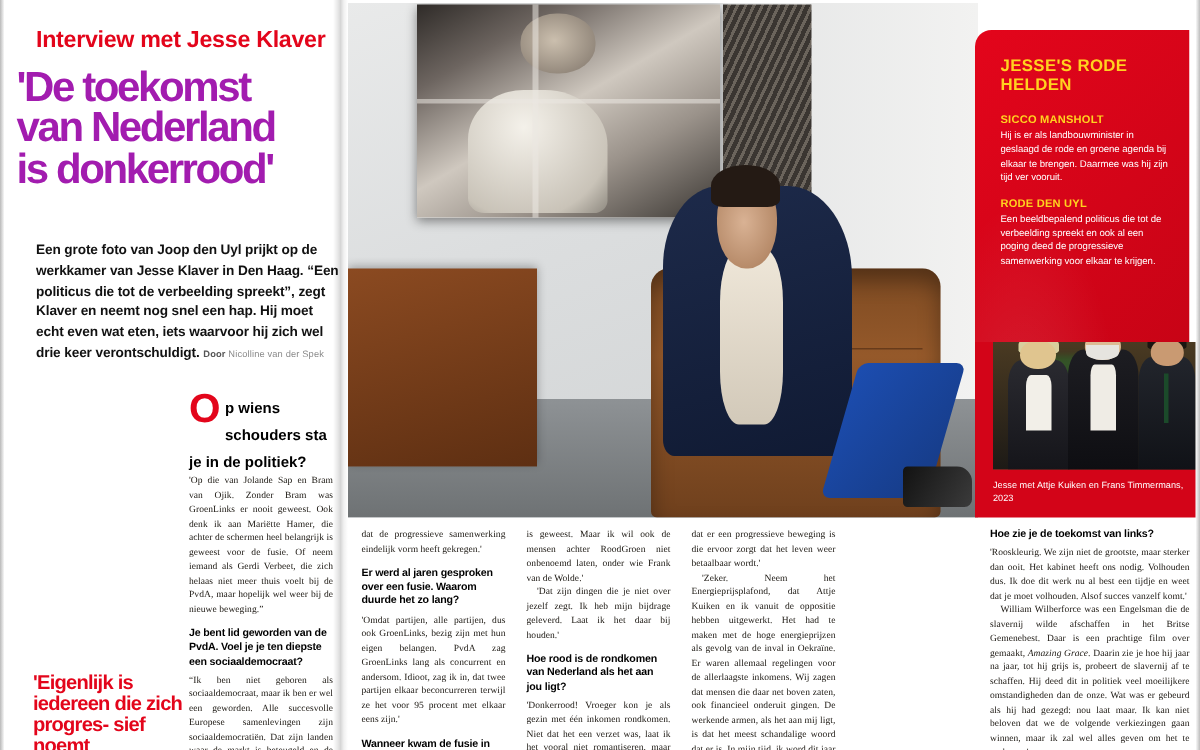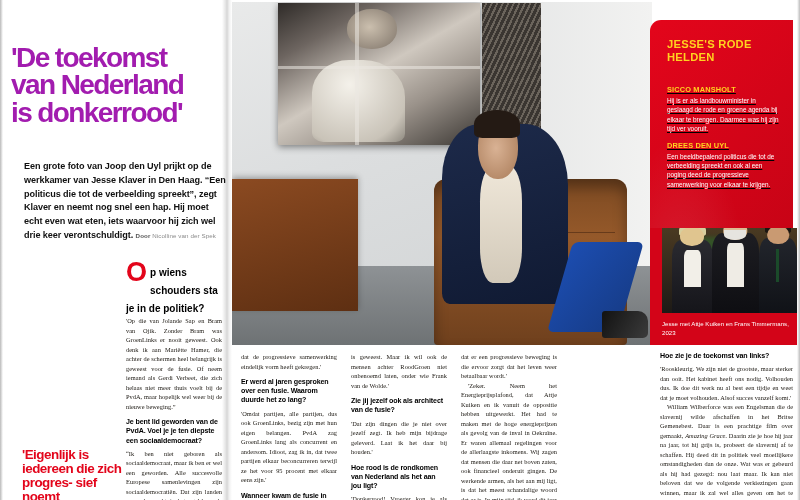--- a/index.html
+++ b/index.html
@@ -122,21 +122,21 @@
     border-radius:11px 0 0 0;
     overflow:hidden;z-index:3;
   }
   .sb-ray{position:absolute;bottom:-30px;left:-10px;width:190px;height:150px;
     background:conic-gradient(from 200deg at 30% 100%,rgba(255,255,255,.10) 0 6deg,rgba(255,255,255,0) 6deg 14deg,rgba(255,255,255,.09) 14deg 20deg,rgba(255,255,255,0) 20deg 30deg,rgba(255,255,255,.08) 30deg 36deg,rgba(255,255,255,0) 36deg 48deg,rgba(255,255,255,.07) 48deg 54deg,rgba(255,255,255,0) 54deg 70deg);
   }
   .sb-title{
     position:relative;margin:18px 0 0 17px;width:112px;
     color:#ffd21f;font-size:11.2px;font-weight:bold;line-height:1.13;letter-spacing:.25px;
   }
-  .sb-list{position:relative;margin:22px 0 0 17px;width:116px;text-decoration:underline;}
+  .sb-list{position:relative;margin:12px 0 0 17px;width:116px;}
   .sb-item{margin-bottom:8px;}
   .sb-name{color:#ffd21f;font-size:7.4px;font-weight:bold;letter-spacing:.15px;margin-bottom:1.5px;}
   .sb-desc{color:#ffffff;font-size:6.4px;line-height:1.46;letter-spacing:-.02px;}
 
   
   .sb-photo-wrap{position:absolute;left:650px;top:228px;width:150px;height:117px;z-index:4;background:#d30418;}
   .sb-photo{
     position:absolute;left:12px;top:0;width:138px;height:85px;overflow:hidden;
     background:linear-gradient(160deg,#2c2319,#6a4f2e 55%,#23201c);
   }
@@ -226,20 +226,21 @@
     </div>
     <div class="ph-man-suit"></div>
     <div class="ph-man-shirt"></div>
     <div class="ph-man-head"></div>
     <div class="ph-man-hair"></div>
     <div class="ph-leg"></div>
     <div class="ph-shoe"></div>
     <div class="photo-topcut"></div>
   </div>
 
+  <div class="kicker">Interview met Jesse Klaver</div>
 
   <div class="headline">
     <div>'De toekomst</div>
     <div>van Nederland</div>
     <div>is donkerrood'</div>
   </div>
 
   <div class="intro">
     <span>Een grote foto van Joop den Uyl prijkt op de werkkamer van Jesse Klaver in Den Haag. “Een politicus die tot de verbeelding spreekt”, zegt Klaver en neemt nog snel een hap. Hij moet echt even wat eten, iets waarvoor hij zich wel drie keer verontschuldigt.</span>
     <span class="byline">
@@ -262,21 +263,20 @@
   <div class="col" id="c2">
     <p>dat de progressieve samenwerking eindelijk vorm heeft gekregen.'</p>
     <div class="q">Er werd al jaren gesproken over een fusie. Waarom duurde het zo lang?</div>
     <p>'Omdat partijen, alle partijen, dus ook GroenLinks, bezig zijn met hun eigen belangen. PvdA zag GroenLinks lang als concurrent en andersom. Idioot, zag ik in, dat twee partijen elkaar beconcurreren terwijl ze het voor 95 procent met elkaar eens zijn.'</p>
     <div class="q">Wanneer kwam de fusie in een stroomversnelling?</div>
 
   </div>
 
   <div class="col" id="c3">
     <p>is geweest. Maar ik wil ook de mensen achter RoodGroen niet onbenoemd laten, onder wie Frank van de Wolde.'</p>
-    <div class="q">Zie jij jezelf ook als architect van de fusie?</div>
     <p>'Dat zijn dingen die je niet over jezelf zegt. Ik heb mijn bijdrage geleverd. Laat ik het daar bij houden.'</p>
     <div class="q">Hoe rood is de rondkomen van Nederland als het aan jou ligt?</div>
     <p>'Donkerrood! Vroeger kon je als gezin met één inkomen rondkomen. Niet dat het een verzet was, laat ik het vooral niet romantiseren, maar tegenwoordig is het leven voor steeds meer mensen een race tegen de klok.'</p>
   </div>
 
   <div class="col" id="c4">
     <p>dat er een progressieve beweging is die ervoor zorgt dat het leven weer betaalbaar wordt.'</p>
     <p>'Zeker. Neem het Energieprijsplafond, dat Attje Kuiken en ik vanuit de oppositie hebben uitgewerkt. Het had te maken met de hoge energieprijzen als gevolg van de inval in Oekraïne. Er waren allemaal regelingen voor de allerlaagste inkomens. Wij zagen dat mensen die daar net boven zaten, ook financieel onderuit gingen. De werkende armen, als het aan mij ligt, is dat het meest schandalige woord dat er is. In mijn tijd, ik word dit jaar veertig, was armoede iets van vroeger.'</p>
   </div>
 
@@ -294,21 +294,21 @@
 
   <div class="sidebar">
     <div class="sb-ray"></div>
     <div class="sb-title">JESSE'S RODE HELDEN</div>
     <div class="sb-list">
       <div class="sb-item">
         <div class="sb-name">SICCO MANSHOLT</div>
         <div class="sb-desc">Hij is er als landbouwminister in geslaagd de rode en groene agenda bij elkaar te brengen. Daarmee was hij zijn tijd ver vooruit.</div>
       </div>
       <div class="sb-item">
-        <div class="sb-name">DREES DEN UYL</div>
+        <div class="sb-name">RODE DEN UYL</div>
         <div class="sb-desc">Een beeldbepalend politicus die tot de verbeelding spreekt en ook al een poging deed de progressieve samenwerking voor elkaar te krijgen.</div>
       </div>
     </div>
   </div>
 
   <div class="sb-photo-wrap">
     <div class="sb-photo">
       <div class="sbp-bg"></div>
       <div class="sbp-green"></div>
       <div class="sbp-p p1">

